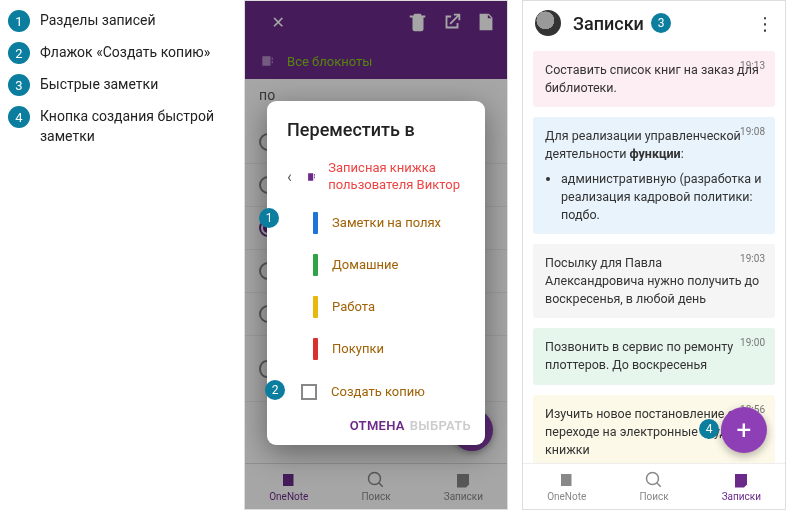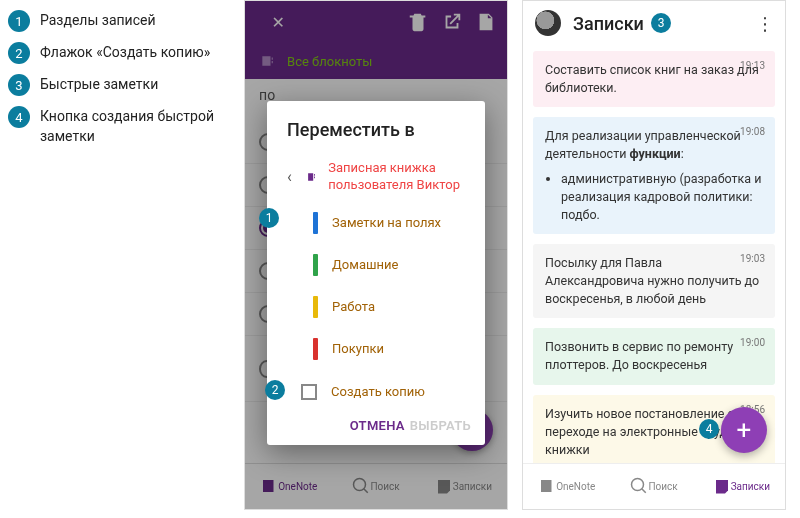--- a/index.html
+++ b/index.html
@@ -25,28 +25,28 @@
   .p1-subbar .nb-icon { width:16px; height:14px; margin-right:12px; opacity:.7;}
   .p1-list { padding: 10px 0 60px; }
   .p1-row { display: flex; align-items: center; padding: 12px 14px; border-bottom: 1px solid #eee; }
   .p1-radio { width: 18px; height: 18px; border: 2px solid #888; border-radius: 50%; margin-right: 14px; }
   .p1-radio.sel { border-color:#6b2a8a; display:flex; align-items:center; justify-content:center;}
   .p1-radio.sel::after{content:"";width:10px;height:10px;background:#6b2a8a;border-radius:50%;}
   .p1-row-text { font-size: 13px; color: #555; }
   .p1-row-sub { font-size: 11px; color: #888; }
   .p1-search { padding:8px 14px; font-size:14px; color:#555;}
   .p1-bottom { position: absolute; bottom: 0; left: 0; right: 0; height: 46px; background: #fff; display: flex; border-top: 1px solid #ddd; }
-  .p1-tab { flex: 1; display: flex; flex-direction: row; align-items: center; justify-content: center; font-size: 10px; color: #888; }
+  .p1-tab { flex: 1; display: flex; flex-direction: column; align-items: center; justify-content: center; font-size: 10px; color: #888; }
   .p1-tab.active { color: #6b2a8a; }
   .p1-tab svg { width:18px; height:18px; margin-bottom:2px; fill:currentColor;}
   .p1-fab { position: absolute; right: 14px; bottom: 58px; width: 42px; height: 42px; border-radius: 50%; background: #8e3fb5; color: #fff; display: flex; align-items: center; justify-content: center; font-size: 24px; box-shadow: 0 2px 6px rgba(0,0,0,.3); }
   
   .p1-dim { position: absolute; inset: 0; background: rgba(0,0,0,.35); }
   
-  .p1-dialog { position: absolute; top: 100px; left: 22px; right: 22px; background: #fff; border-radius: 3px; box-shadow: 0 8px 30px rgba(0,0,0,.4); padding: 18px 0 8px; }
+  .p1-dialog { position: absolute; top: 100px; left: 22px; right: 22px; background: #fff; border-radius: 9px; box-shadow: 0 8px 30px rgba(0,0,0,.4); padding: 18px 0 8px; }
   .p1-dialog-title { font-size: 18px; font-weight: 500; color: #222; padding: 0 20px 12px; }
   .p1-nb-row { display: flex; align-items: center; padding: 8px 20px; }
   .p1-nb-row .chev { width:16px; color:#555; font-size:16px; margin-right:10px;}
   .p1-nb-row svg.book { width:18px; height:20px; margin-right:12px; fill:#6b2a8a;}
   .p1-nb-text { font-size: 13px; color: #ef4444; line-height:1.3; }
   .p1-sec-row { display: flex; align-items: center; padding: 10px 20px 10px 46px; position:relative;}
   .p1-sec-tab { width: 5px; height: 22px; margin-right: 14px; border-radius:1px;}
   .p1-sec-text { font-size: 13px; color: #a16207; }
   .p1-copy-row { display: flex; align-items: center; padding: 14px 20px 8px 34px; position:relative;}
   .p1-checkbox { width: 16px; height: 16px; border: 2px solid #888; margin-right: 14px; }

